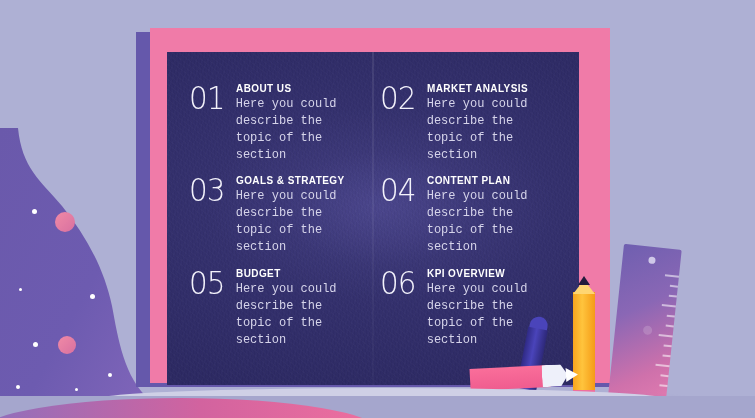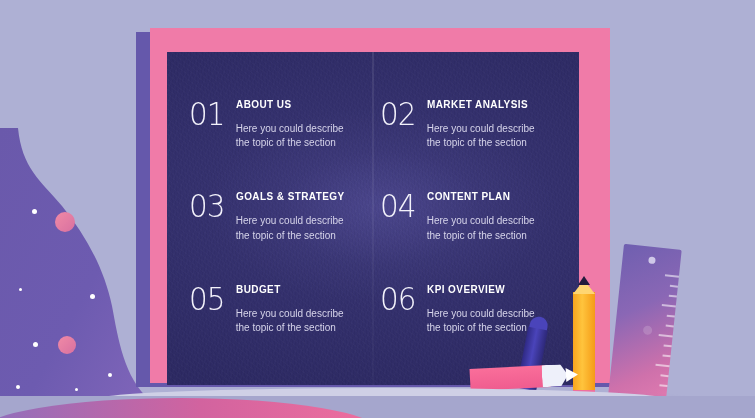--- a/index.html
+++ b/index.html
@@ -76,21 +76,21 @@
   .board-vline {
     position:absolute;
     top:0; bottom:0;
     width:2px;
     background:linear-gradient(to bottom, rgba(255,255,255,.09), rgba(255,255,255,.02));
   }
 
   
   .agenda {
     position:absolute;
-    left:31px; top:28px;
+    left:31px; top:12px;
     width:412px; height:333px;
     padding:36px 16px 20px 22px;
     display:grid;
     grid-template-columns:1fr 1fr;
     grid-auto-rows:1fr;
     column-gap:8px;
     row-gap:0;
   }
   .agenda-item {
     display:flex;
@@ -115,25 +115,25 @@
     font-size:10.5px;
     font-weight:700;
     letter-spacing:.45px;
     color:#ffffff;
     text-transform:uppercase;
     transform:scaleX(.95);
     transform-origin:left center;
     white-space:nowrap;
   }
   .item-desc {
-    font-family:Liberation Sans, sans-serif;
-    font-size:10px;
+    font-family:Liberation Mono, monospace;
+    font-size:12px;
     line-height:1.42;
     color:#d6d4ea;
-    margin-top:12px;
+    margin-top:2px;
     max-width:115px;
   }
 
   
   .desk {
     position:absolute;
     left:0; bottom:0;
     width:755px; height:46px;
   }
   .desk-top {

